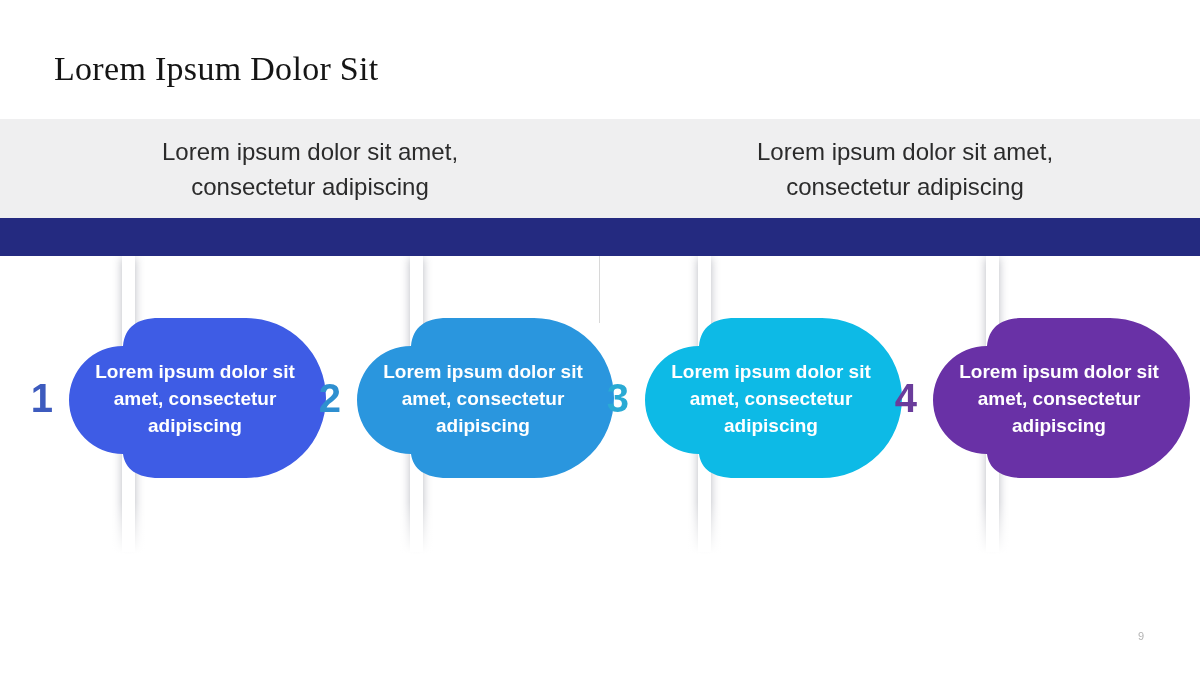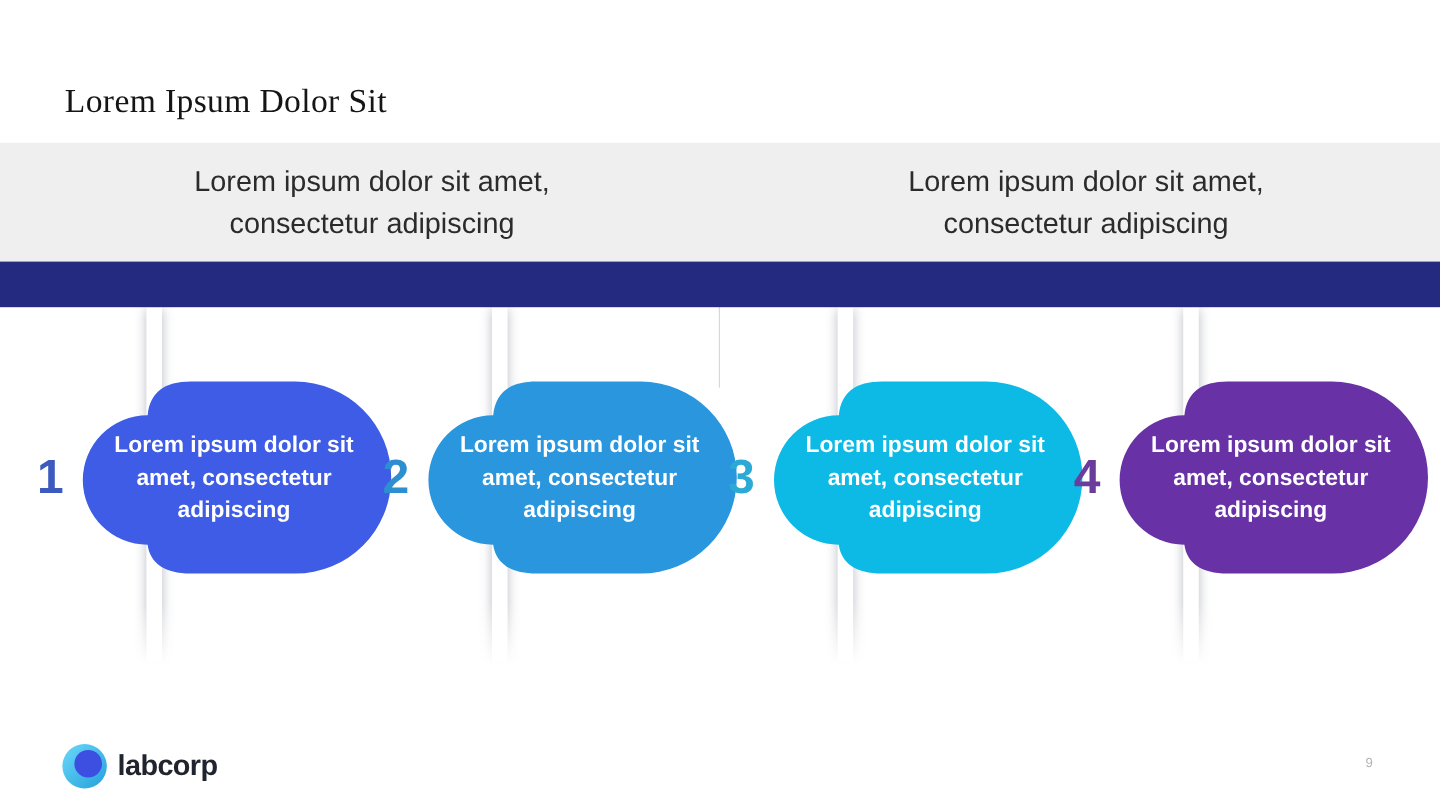--- a/index.html
+++ b/index.html
@@ -1,21 +1,21 @@
 <!DOCTYPE html>
 <html style="--slide_bg: #ffffff; --title_text: #151515; --band_bg: #efeff0; --band_text: #2b2b2b; --accent_bar: #242a80; --logo_outer_a: #5dcdf3; --logo_outer_b: #2ba6de; --logo_inner: #3d4fe0;"><head>
 <meta charset="utf-8">
 <style>
   html,body{margin:0;padding:0;background:#fff;}
   .slide{position:relative;width:1200px;height:675px;background:var(--slide_bg,#fff);
          font-family:"Liberation Sans","DejaVu Sans",sans-serif;overflow:hidden;}
 
   .title{position:absolute;left:54px;top:50px;
          font-family:"Liberation Serif","DejaVu Serif",serif;
-         font-size:28px;color:var(--title_text,#151515);letter-spacing:.3px;margin-top:19px;}
+         font-size:34px;color:var(--title_text,#151515);letter-spacing:.3px;}
 
   .band{position:absolute;left:0;top:119px;width:1200px;height:99px;background:var(--band_bg,#efeff0);}
   .band-text{position:absolute;top:0;height:100%;display:flex;align-items:center;justify-content:center;
              text-align:center;font-size:24px;color:var(--band_text,#2b2b2b);line-height:35px;}
   .band-text.left{left:60px;width:500px;}
   .band-text.right{left:655px;width:500px;}
   .band-text span{display:block;max-width:345px;}
   .divider{position:absolute;left:599px;top:132px;width:1px;height:72px;background:#d8d8d8;}
 
   .accent{position:absolute;left:0;top:218px;width:1200px;height:38px;
@@ -104,23 +104,16 @@
     <div class="blob">
       <svg viewBox="0 0 264 168">
         <path fill="currentColor" d="M 96 4 C 74 4 62 13 60 32 A 54 54 0 1 0 60 140 C 62 155 74 164 96 164 L 183 164 A 80 80 0 0 0 183 4 Z"></path>
       </svg>
       <div class="blob-text">Lorem ipsum dolor sit amet, consectetur adipiscing</div>
     </div>
   </div>
 
   <div class="fade"></div>
 
-  <div class="logo">
-    <div class="logo-mark">
-      <div class="logo-outer"></div>
-      <div class="logo-inner"></div>
-    </div>
-    <div class="logo-text">labcorp</div>
-  </div>
 
   <div class="page-num">9</div>
 
 </div>
 
 </body></html>

